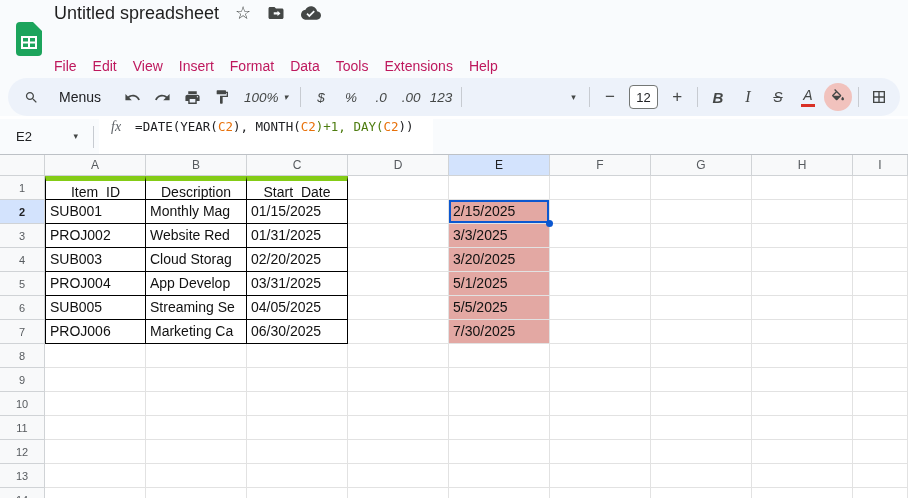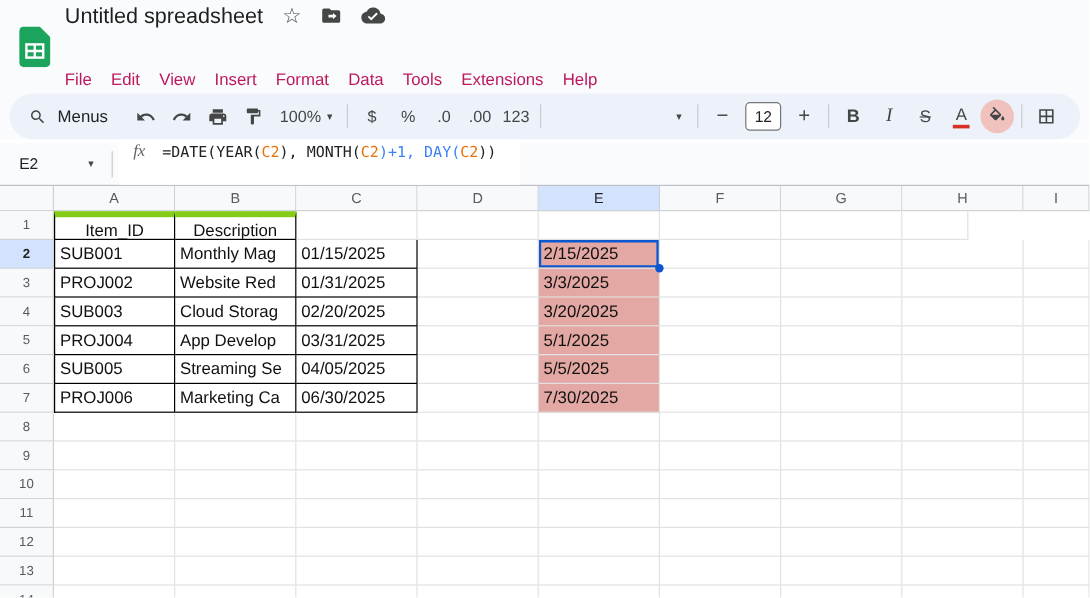--- a/index.html
+++ b/index.html
@@ -13,22 +13,22 @@
   .logo{margin-right:12px;flex:none;display:flex;}
   .title-block{display:flex;flex-direction:column;}
   .title-row{display:flex;align-items:center;}
   .doc-title{font-size:18px;color:#1f1f1f;}
   .tb-ico{margin-left:16px;color:#444746;display:flex;align-items:center;}
   .menu-row{display:flex;margin-left:-8px;margin-top:2px;}
   .menu-item{padding:2px 8px;font-size:14px;color:#be185d;border-radius:4px;cursor:default;margin-top:30px;}
   
   .toolbar-wrap{padding:0 8px;background:#f9fbfd;}
   .toolbar{height:38px;border-radius:19px;background:var(--toolbar-bg);display:flex;align-items:center;padding:0 6px;box-sizing:border-box;}
-  .menus-pill{display:flex;align-items:center;gap:9px;height:28px;padding:0 16px 0 10px;border-radius:14px;color:#202124;font-size:14px;}
-  .tb-btn{min-width:28px;height:28px;margin:0 1px;display:flex;align-items:center;justify-content:center;border-radius:4px;color:#444746;font-size:14px;flex:none;}
+  .menus-pill{display:flex;align-items:center;gap:20px;height:28px;padding:0 16px 0 10px;border-radius:14px;color:#202124;font-size:14px;}
+  .tb-btn{min-width:28px;height:28px;margin:0 1px;display:flex;align-items:center;justify-content:center;border-radius:4px;color:#444746;font-size:14px;flex:none;font-style:italic;}
   .tb-btn.glyph{font-size:17px;}
   .tb-btn.fmt{font-size:13.5px;color:#444746;}
   .zoom{padding:0 6px;gap:5px;font-size:13.5px;color:#444746;display:flex;align-items:center;}
   .caret{font-size:9px;color:#444746;line-height:1;}
   .divider{width:1px;height:20px;background:#c7cbd1;margin:0 5px;flex:none;}
   .divider.tall{height:22px;}
   .font-area{width:120px;height:28px;display:flex;align-items:center;justify-content:flex-end;padding-right:8px;box-sizing:border-box;}
   .size-box{width:30px;height:24px;margin:0 4px;background:#fff;border:1px solid #747775;border-radius:4px;display:flex;align-items:center;justify-content:center;font-size:13px;color:#202124;box-sizing:border-box;}
   .bold{font-weight:700;font-size:15px;}
   .italic{font-style:italic;font-family:"Liberation Serif",serif;font-size:16px;}
@@ -176,41 +176,42 @@
   </div>
 
   <div class="formula-bar">
     <div class="name-box">
       <span>E2</span>
       <span class="caret">▾</span>
     </div>
     <span class="divider tall"></span>
     <div class="formula-area">
       <span class="fx">fx</span>
-      <span class="formula-text"><span style="color: rgb(32, 33, 36);">=DATE(YEAR(</span><span style="color: rgb(232, 113, 10);">C2</span><span style="color: rgb(32, 33, 36);">), MONTH(</span><span style="color: rgb(232, 113, 10);">C2</span><span style="color: #3b82f6;">)+1, DAY(</span><span style="color: rgb(232, 113, 10);">C2</span><span style="color: rgb(32, 33, 36);">))</span></span>
+      <span class="formula-text"><span style="color: rgb(32, 33, 36);">=DATE(YEAR(</span><span style="color: rgb(232, 113, 10);">C2</span><span style="color: rgb(32, 33, 36);">), MONTH(</span><span style="color: rgb(232, 113, 10);">C2</span><span style="color: #4d7c0f;">)+1, DAY(</span><span style="color: rgb(232, 113, 10);">C2</span><span style="color: rgb(32, 33, 36);">))</span></span>
     </div>
   </div>
 
   <div class="sheet">
       <div class="grid-row header-row">
         <div class="gutter"></div>
         <div class="colhead">A</div>
         <div class="colhead">B</div>
         <div class="colhead">C</div>
         <div class="colhead">D</div>
         <div class="colhead sel-col">E</div>
         <div class="colhead">F</div>
         <div class="colhead">G</div>
         <div class="colhead">H</div>
         <div class="colhead last-col">I</div>
       </div>
       <div class="grid-row">
         <div class="gutter">1</div>
         <div class="cell bordered b-left b-top" style="text-align: center;">Item_ID</div>
         <div class="cell bordered b-top" style="text-align: center;">Description</div>
+        <div class="cell bordered b-top" style="text-align: center;">Start_Date</div>
         <div class="cell"></div>
         <div class="cell"></div>
         <div class="cell"></div>
         <div class="cell"></div>
         <div class="cell"></div>
         <div class="cell last-col"></div>
       </div>
       <div class="grid-row">
         <div class="gutter sel-row">2</div>
         <div class="cell bordered b-left">SUB001</div>

